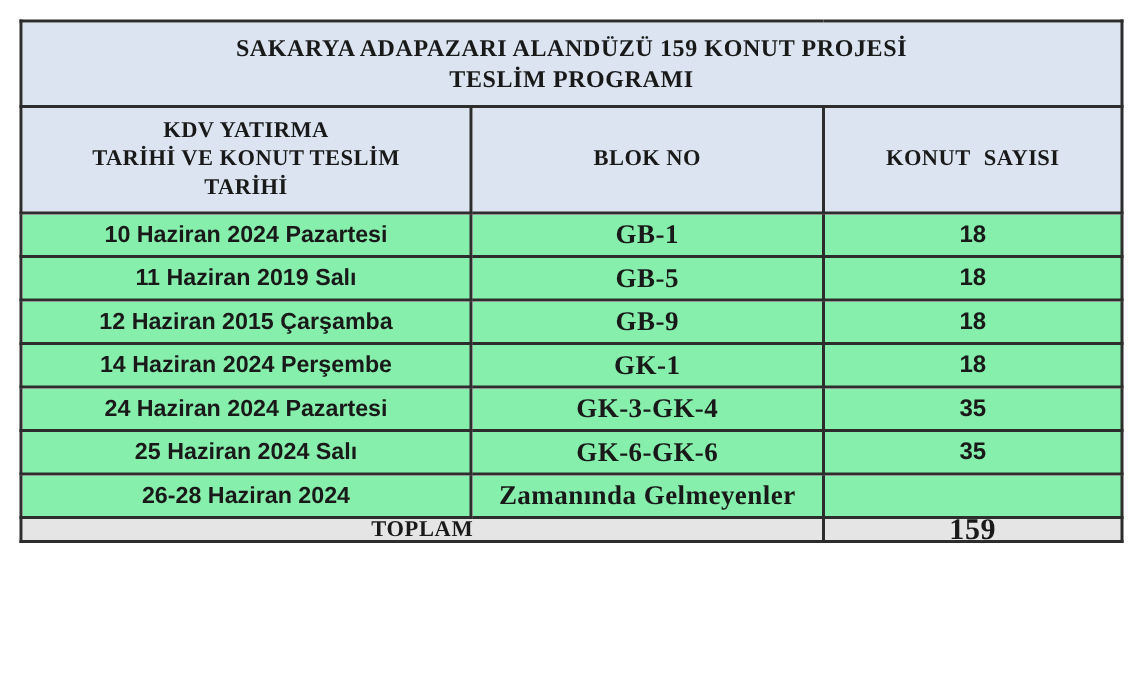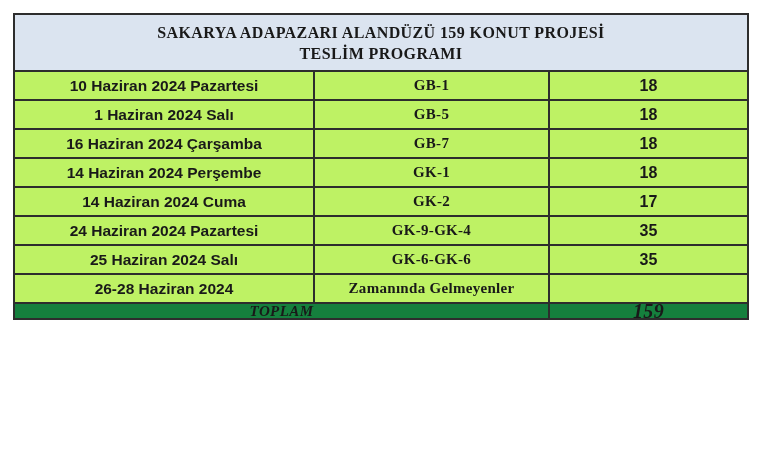--- a/index.html
+++ b/index.html
@@ -40,92 +40,93 @@
     height: 71px;
     background: #dbe4f0;
     font-weight: bold;
     font-size: 15px;
     line-height: 19px;
     letter-spacing: 0.3px;
   }
   .row-head .hdr-date { white-space: pre-line; }
   .row-head .hdr-konut { word-spacing: 5px; }
   
-  tbody td { height: 29px; background: #bef264; }
+  tbody td { height: 29px; background: #86efac; }
   td.cell-date {
     font-family: "Liberation Sans", "DejaVu Sans", sans-serif;
     font-weight: bold;
     font-size: 15.5px;
   }
   td.cell-blok {
     font-weight: bold;
-    font-size: 15px;
+    font-size: 18px;
     letter-spacing: 0.3px;
   }
   td.cell-konut {
     font-family: "Liberation Sans", "DejaVu Sans", sans-serif;
     font-weight: bold;
     font-size: 16px;
   }
   
   .row-total td {
     height: 14px;
-    background: #15803d;
+    background: #e5e5e5;
     font-weight: bold;
     font-size: 15px;
     line-height: 14px;
     letter-spacing: 0.4px;
-    font-style: italic;
   }
   .row-total .total-value { font-size: 20px; }
 </style>
 </head>
 <body>
 
 <div class="sheet">
   <table>
     <colgroup>
       <col style="width:300px">
       <col style="width:235px">
       <col style="width:199px">
     </colgroup>
     <tbody>
       <tr class="row-title">
         <td colspan="3">SAKARYA ADAPAZARI ALANDÜZÜ 159 KONUT PROJESİ
 TESLİM PROGRAMI</td>
       </tr>
+      <tr class="row-head">
+        <td class="hdr-date">KDV YATIRMA
+TARİHİ VE KONUT TESLİM
+TARİHİ</td>
+        <td class="hdr-blok">BLOK NO</td>
+        <td class="hdr-konut">KONUT SAYISI</td>
+      </tr>
 
       <tr>
         <td class="cell-date">10 Haziran 2024 Pazartesi</td>
         <td class="cell-blok">GB-1</td>
         <td class="cell-konut">18</td>
       </tr>
       <tr>
-        <td class="cell-date">1 Haziran 2024 Salı</td>
+        <td class="cell-date">11 Haziran 2019 Salı</td>
         <td class="cell-blok">GB-5</td>
         <td class="cell-konut">18</td>
       </tr>
       <tr>
-        <td class="cell-date">16 Haziran 2024 Çarşamba</td>
-        <td class="cell-blok">GB-7</td>
+        <td class="cell-date">12 Haziran 2015 Çarşamba</td>
+        <td class="cell-blok">GB-9</td>
         <td class="cell-konut">18</td>
       </tr>
       <tr>
         <td class="cell-date">14 Haziran 2024 Perşembe</td>
         <td class="cell-blok">GK-1</td>
         <td class="cell-konut">18</td>
       </tr>
       <tr>
-        <td class="cell-date">14 Haziran 2024 Cuma</td>
-        <td class="cell-blok">GK-2</td>
-        <td class="cell-konut">17</td>
-      </tr>
-      <tr>
         <td class="cell-date">24 Haziran 2024 Pazartesi</td>
-        <td class="cell-blok">GK-9-GK-4</td>
+        <td class="cell-blok">GK-3-GK-4</td>
         <td class="cell-konut">35</td>
       </tr>
       <tr>
         <td class="cell-date">25 Haziran 2024 Salı</td>
         <td class="cell-blok">GK-6-GK-6</td>
         <td class="cell-konut">35</td>
       </tr>
       <tr>
         <td class="cell-date">26-28 Haziran 2024</td>
         <td class="cell-blok">Zamanında Gelmeyenler</td>

